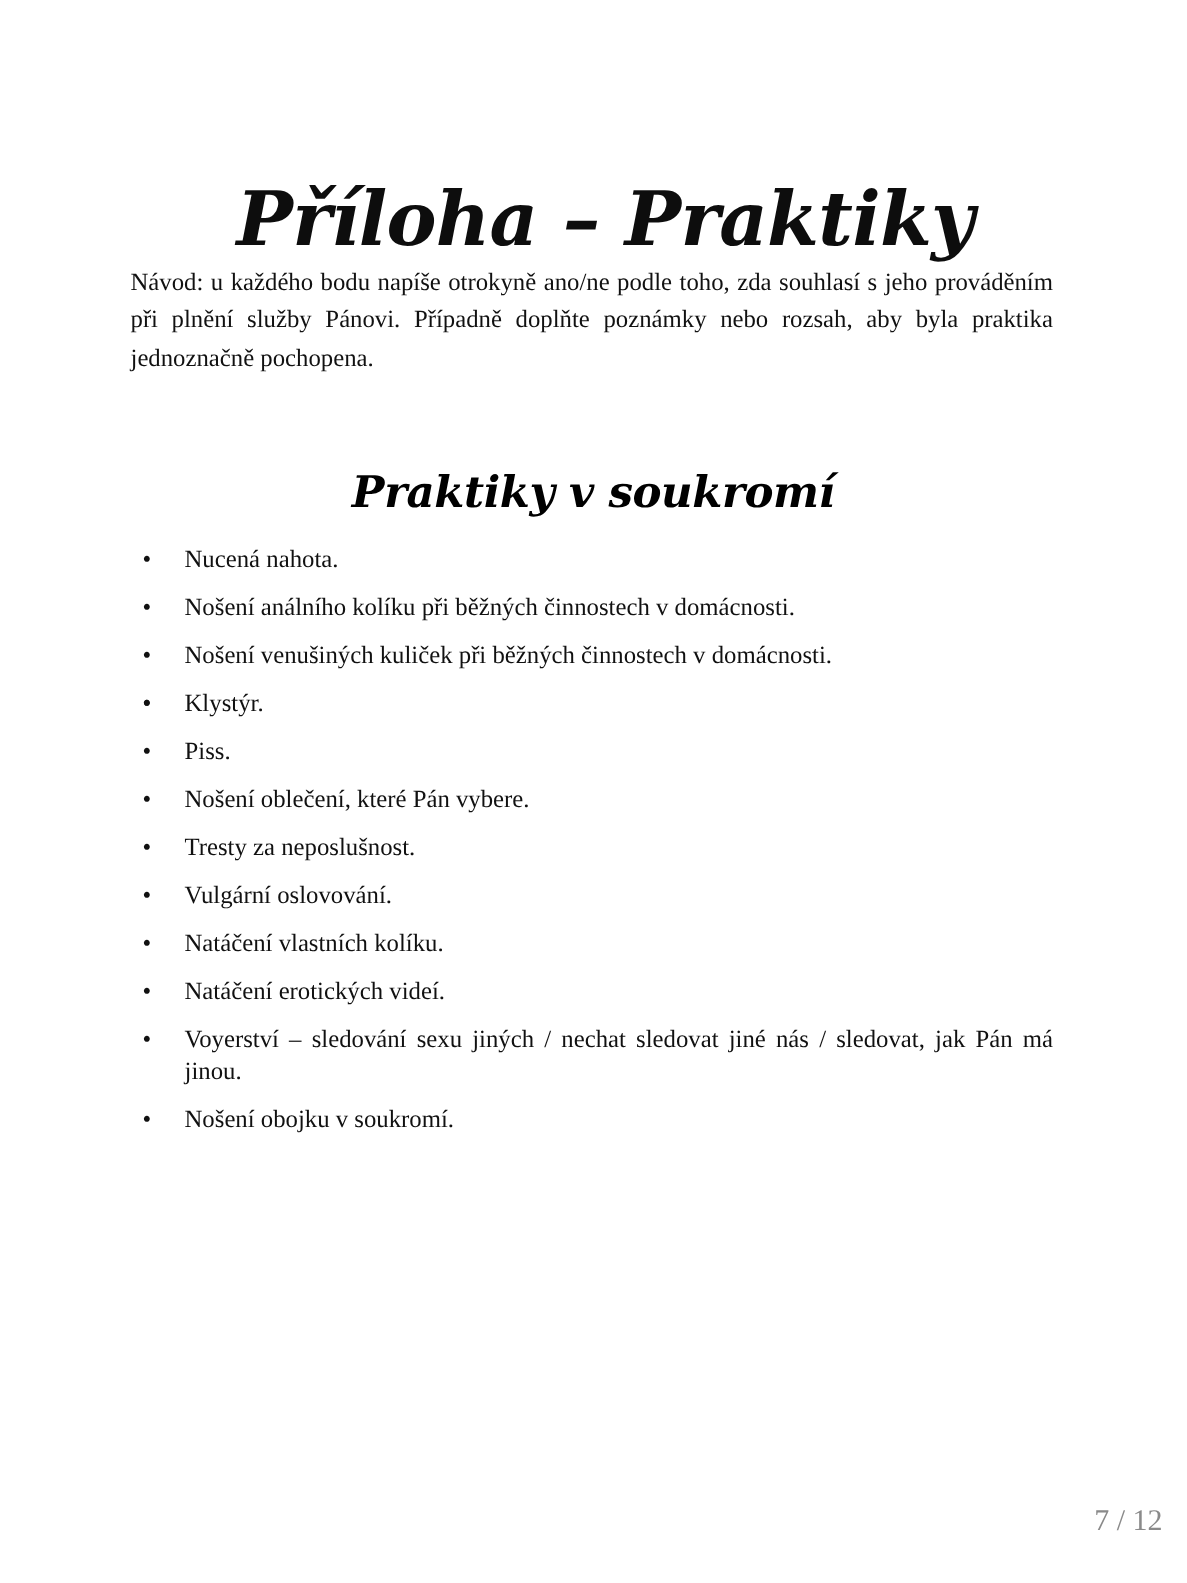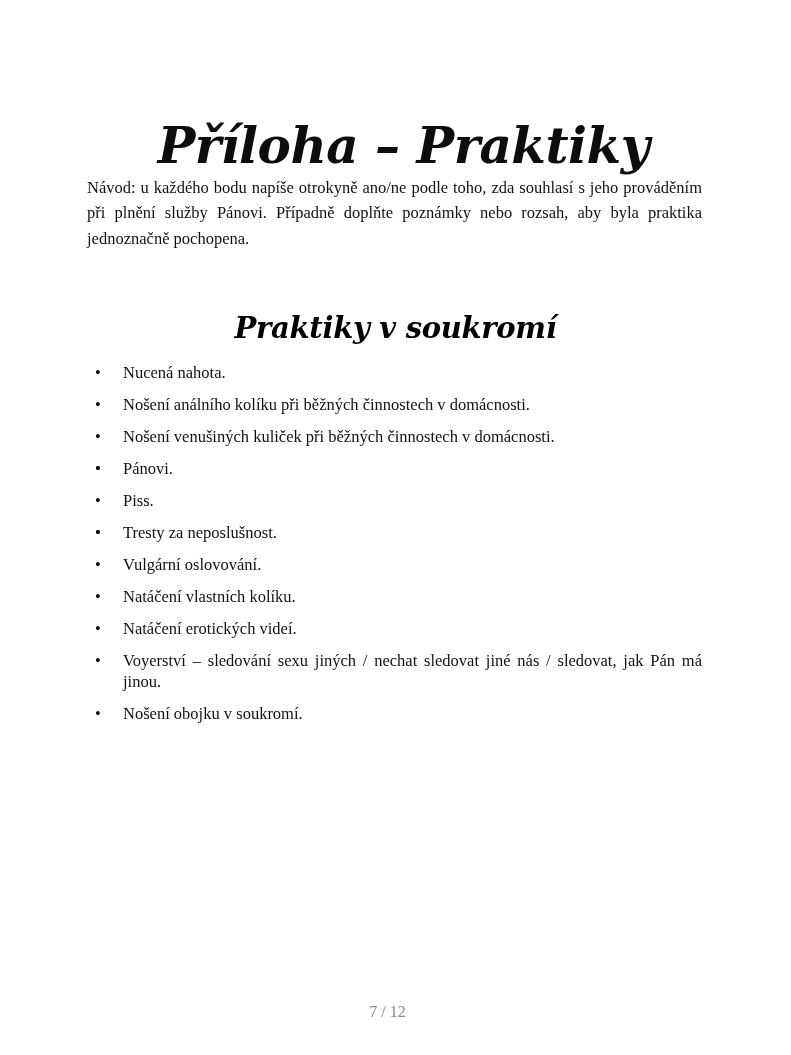--- a/index.html
+++ b/index.html
@@ -26,42 +26,42 @@
     .list {
       position: absolute; left: 87px; width: 615px; top: 362px;
       margin: 0; padding: 0; list-style: none;
     }
     .list li {
       position: relative; padding-left: 36px; font-size: 16.5px; line-height: 21px;
       margin-bottom: 11px; text-align: justify; color: #111;
     }
     .list li .bullet { position: absolute; left: 8px; top: 0; }
     .page-number {
-      position: absolute; left: 0; right: 16px; top: 1003px; text-align: center;
-      font-size: 16px; color: #8a8a8a;
+      position: absolute; left: 0; right: 16px; top: 1003px; text-align: right;
+      font-size: 20px; color: #8a8a8a;
     }
   </style>
 </head>
 <body>
 
 <div class="page">
   <h1 class="title">Příloha – Praktiky</h1>
 
   <p class="intro"><b>Návod:</b><span> u každého bodu napíše otrokyně ano/ne podle toho, zda souhlasí s jeho prováděním při plnění služby Pánovi. Případně doplňte poznámky nebo rozsah, aby byla praktika jednoznačně pochopena.</span></p>
 
   <h2 class="section-title">Praktiky v soukromí</h2>
 
   <ul class="list" id="practice-list">
       <li><span class="bullet">•</span><span>Nucená nahota.</span></li>
       <li><span class="bullet">•</span><span>Nošení análního kolíku při běžných činnostech v domácnosti.</span></li>
       <li><span class="bullet">•</span><span>Nošení venušiných kuliček při běžných činnostech v domácnosti.</span></li>
       <li><span class="bullet">•</span></li>
-      <li><span class="bullet">•</span><span>Pánovi.</span></li>
+      <li><span class="bullet">•</span><span>Klystýr.</span></li>
       <li><span class="bullet">•</span><span>Piss.</span></li>
-      <li><span class="bullet">•</span></li>
+      <li><span class="bullet">•</span><span>Nošení oblečení, které Pán vybere.</span></li>
       <li><span class="bullet">•</span><span>Tresty za neposlušnost.</span></li>
       <li><span class="bullet">•</span><span>Vulgární oslovování.</span></li>
       <li><span class="bullet">•</span><span>Natáčení vlastních kolíku.</span></li>
       <li><span class="bullet">•</span><span>Natáčení erotických videí.</span></li>
       <li><span class="bullet">•</span><span>Voyerství – sledování sexu jiných / nechat sledovat jiné nás / sledovat, jak Pán má jinou.</span></li>
       <li><span class="bullet">•</span><span>Nošení obojku v soukromí.</span></li>
     </ul>
 
   <div class="page-number">7 / 12</div>
 </div>

